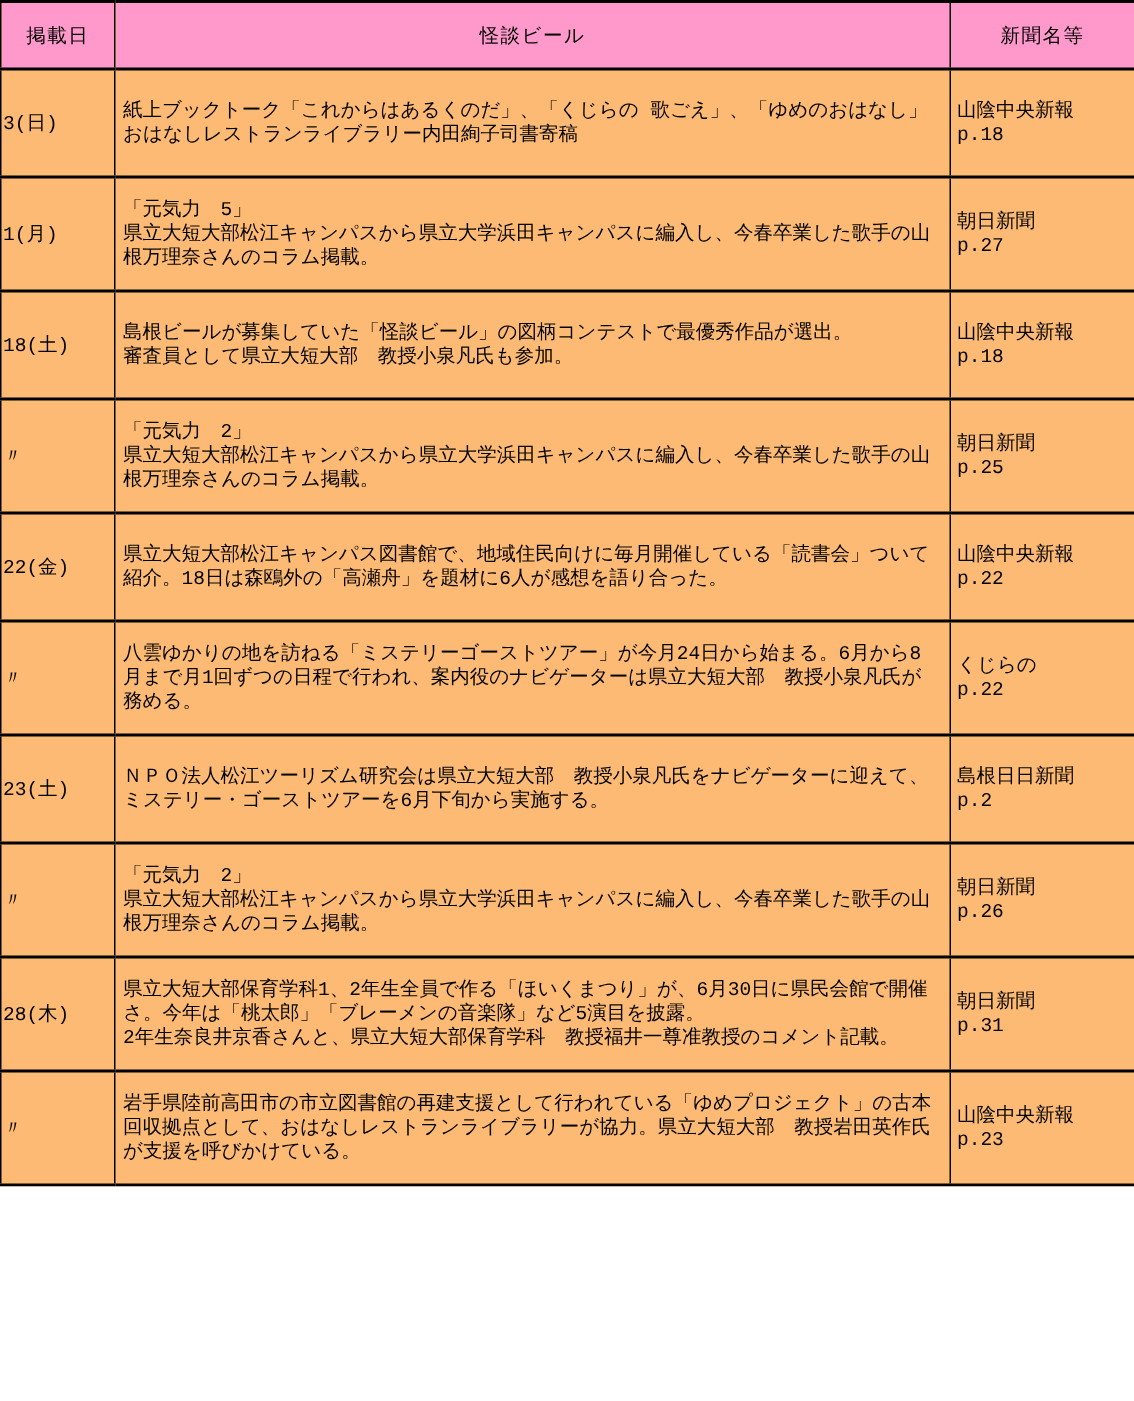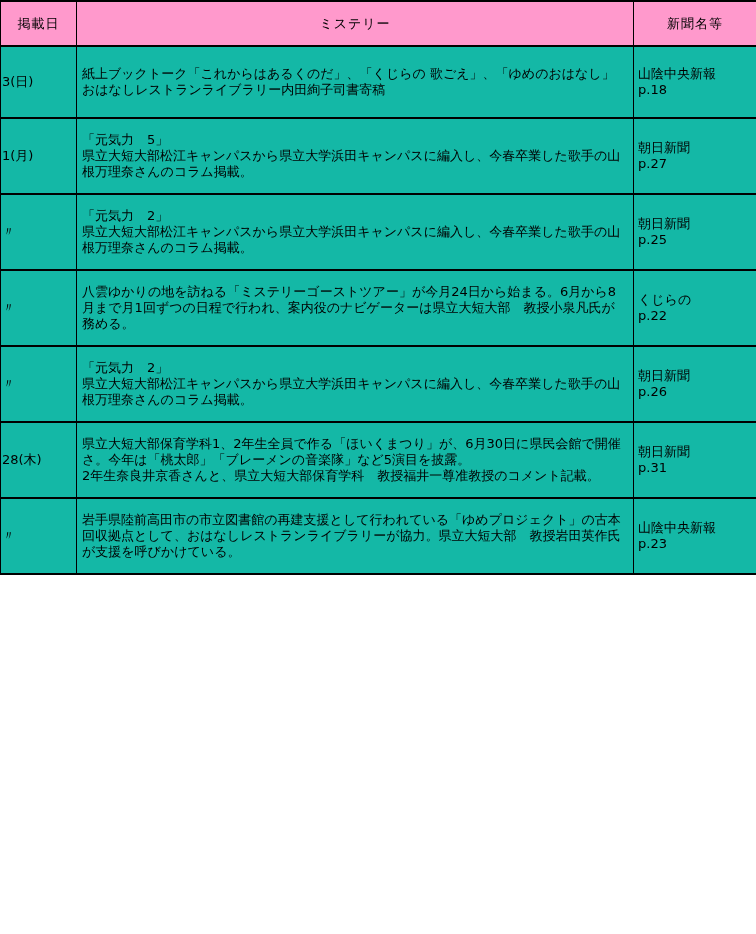--- a/index.html
+++ b/index.html
@@ -5,21 +5,22 @@
   html, body { margin: 0; padding: 0; background: #ffffff; }
   body {
     width: 756px;
     font-family: "DejaVu Sans", "Liberation Sans", sans-serif;
     color: #000000;
   }
   table.press-table {
     border-collapse: collapse;
     table-layout: fixed;
     width: 756px;
-    background: #14b8a6;
+    background: #fdba74;
+    font-family: Liberation Mono, monospace;
   }
   col.col-date    { width: 76px; }
   col.col-content { width: 557px; }
   col.col-paper   { width: 123px; }
 
   th, td {
     border-left: 1px solid #000;
     border-right: 1px solid #000;
     border-top: 2px solid #000;
     border-bottom: 2px solid #000;
@@ -64,21 +65,21 @@
 
 <table class="press-table">
   <colgroup>
     <col class="col-date">
     <col class="col-content">
     <col class="col-paper">
   </colgroup>
   <thead>
     <tr>
       <th class="header-cell">掲載日</th>
-      <th class="header-cell">ミステリー</th>
+      <th class="header-cell">怪談ビール</th>
       <th class="header-cell">新聞名等</th>
     </tr>
   </thead>
   <tbody>
     <tr class="row-2l">
       <td class="c-date">3(日)</td>
       <td class="c-content">紙上ブックトーク「これからはあるくのだ」、「くじらの 歌ごえ」、「ゆめのおはなし」
 おはなしレストランライブラリー内田絢子司書寄稿</td>
       <td class="c-paper">
         <div>山陰中央新報</div>
@@ -87,35 +88,60 @@
     </tr>
     <tr class="row-3l">
       <td class="c-date">1(月)</td>
       <td class="c-content">「元気力　5」
 県立大短大部松江キャンパスから県立大学浜田キャンパスに編入し、今春卒業した歌手の山根万理奈さんのコラム掲載。</td>
       <td class="c-paper">
         <div>朝日新聞</div>
         <div>p.27</div>
       </td>
     </tr>
+    <tr class="row-2l">
+      <td class="c-date">18(土)</td>
+      <td class="c-content">島根ビールが募集していた「怪談ビール」の図柄コンテストで最優秀作品が選出。
+審査員として県立大短大部　教授小泉凡氏も参加。</td>
+      <td class="c-paper">
+        <div>山陰中央新報</div>
+        <div>p.18</div>
+      </td>
+    </tr>
     <tr class="row-3l">
       <td class="c-date">〃</td>
       <td class="c-content">「元気力　2」
 県立大短大部松江キャンパスから県立大学浜田キャンパスに編入し、今春卒業した歌手の山根万理奈さんのコラム掲載。</td>
       <td class="c-paper">
         <div>朝日新聞</div>
         <div>p.25</div>
       </td>
     </tr>
+    <tr class="row-2l">
+      <td class="c-date">22(金)</td>
+      <td class="c-content">県立大短大部松江キャンパス図書館で、地域住民向けに毎月開催している「読書会」ついて紹介。18日は森鴎外の「高瀬舟」を題材に6人が感想を語り合った。</td>
+      <td class="c-paper">
+        <div>山陰中央新報</div>
+        <div>p.22</div>
+      </td>
+    </tr>
     <tr class="row-3l">
       <td class="c-date">〃</td>
       <td class="c-content">八雲ゆかりの地を訪ねる「ミステリーゴーストツアー」が今月24日から始まる。6月から8月まで月1回ずつの日程で行われ、案内役のナビゲーターは県立大短大部　教授小泉凡氏が務める。</td>
       <td class="c-paper">
         <div>くじらの</div>
         <div>p.22</div>
+      </td>
+    </tr>
+    <tr class="row-2l">
+      <td class="c-date">23(土)</td>
+      <td class="c-content">ＮＰＯ法人松江ツーリズム研究会は県立大短大部　教授小泉凡氏をナビゲーターに迎えて、ミステリー・ゴーストツアーを6月下旬から実施する。</td>
+      <td class="c-paper">
+        <div>島根日日新聞</div>
+        <div>p.2</div>
       </td>
     </tr>
     <tr class="row-3l">
       <td class="c-date">〃</td>
       <td class="c-content">「元気力　2」
 県立大短大部松江キャンパスから県立大学浜田キャンパスに編入し、今春卒業した歌手の山根万理奈さんのコラム掲載。</td>
       <td class="c-paper">
         <div>朝日新聞</div>
         <div>p.26</div>
       </td>

